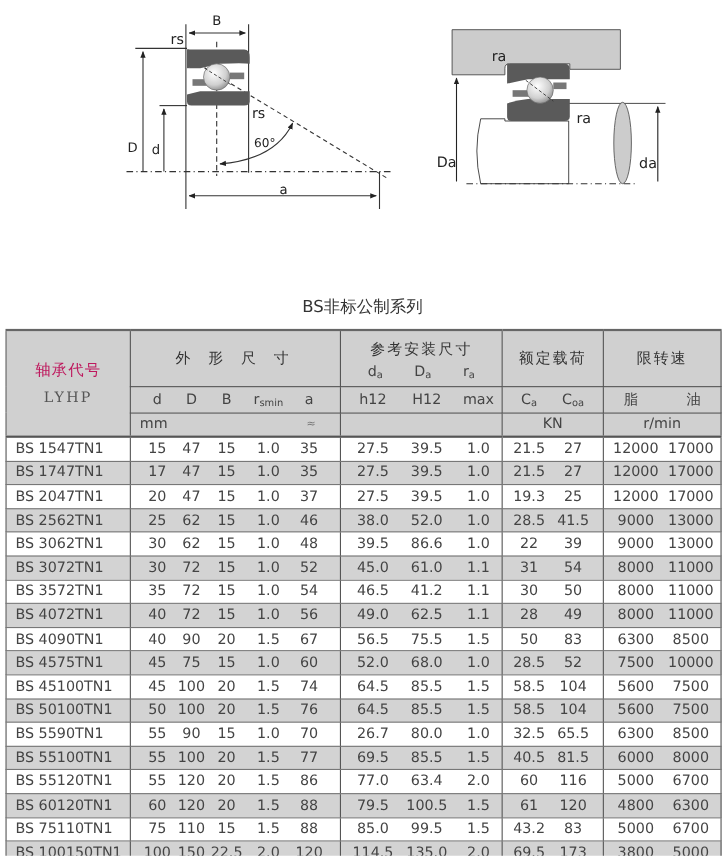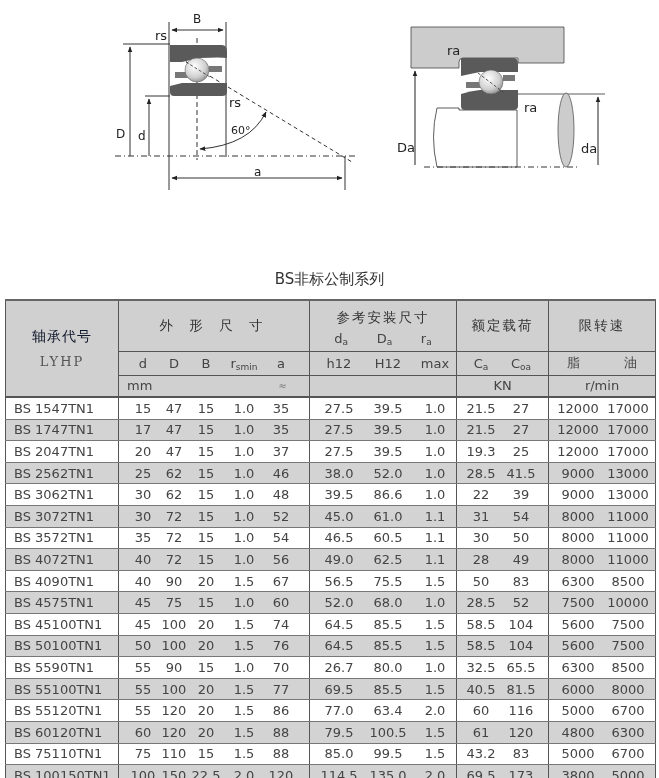--- a/index.html
+++ b/index.html
@@ -16,21 +16,21 @@
   .h1 { height: 51px; }
   .h2 { height: 24px; }
   .h3 { height: 22px; }
   .hb { border-bottom: 1px solid #555; }
   .hbb { border-bottom: 2px solid #555; }
   .grp-title { text-align: center; font-size: 13.5px; letter-spacing: 2px; color: #333; }
   .sp { display: flex; justify-content: space-around; align-items: center; height: 100%; }
   .sp span { display: inline-block; text-align: center; }
   sub.s { font-size: 9px; vertical-align: baseline; position: relative; top: 2px; }
   .model-hdr { text-align: center; vertical-align: middle; border-bottom: 2px solid #555; }
-  .model-hdr .cn { font-size: 14px; color: #0f172a; letter-spacing: 1px; margin-bottom: 8px; }
+  .model-hdr .cn { font-size: 14px; color: #be185d; letter-spacing: 1px; margin-bottom: 8px; }
   .model-hdr .lyhp { font-family: "DejaVu Serif", "Liberation Serif", serif; font-size: 13px; color: #555; letter-spacing: 2px; }
   tr.row td { height: 20.6px; font-size: 13px; color: #444; border-bottom: 1px solid #777; }
   tr.row.even td { background: #ffffff; }
   tr.row.odd td { background: #d3d3d3; }
   tr.row:last-child td { border-bottom: 2px solid #555; }
   td.model { padding-left: 8px !important; text-align: left; }
   .cells { display: flex; align-items: center; height: 100%; }
   .cells span { display: inline-block; text-align: center; }
 </style>
 </head>
@@ -394,21 +394,21 @@
         <span style="width:32px">35</span>
         <span style="width:30px">72</span>
         <span style="width:34px">15</span>
         <span style="width:42px">1.0</span>
         <span style="width:32px">54</span>
       </div>
     </td>
     <td>
       <div class="cells" style="padding-left:6px">
         <span style="width:46px">46.5</span>
-        <span style="width:52px">60.5</span>
+        <span style="width:52px">41.2</span>
         <span style="width:42px">1.1</span>
       </div>
     </td>
     <td>
       <div class="cells" style="padding-left:6px">
         <span style="width:36px">30</span>
         <span style="width:44px">50</span>
       </div>
     </td>
     <td>

